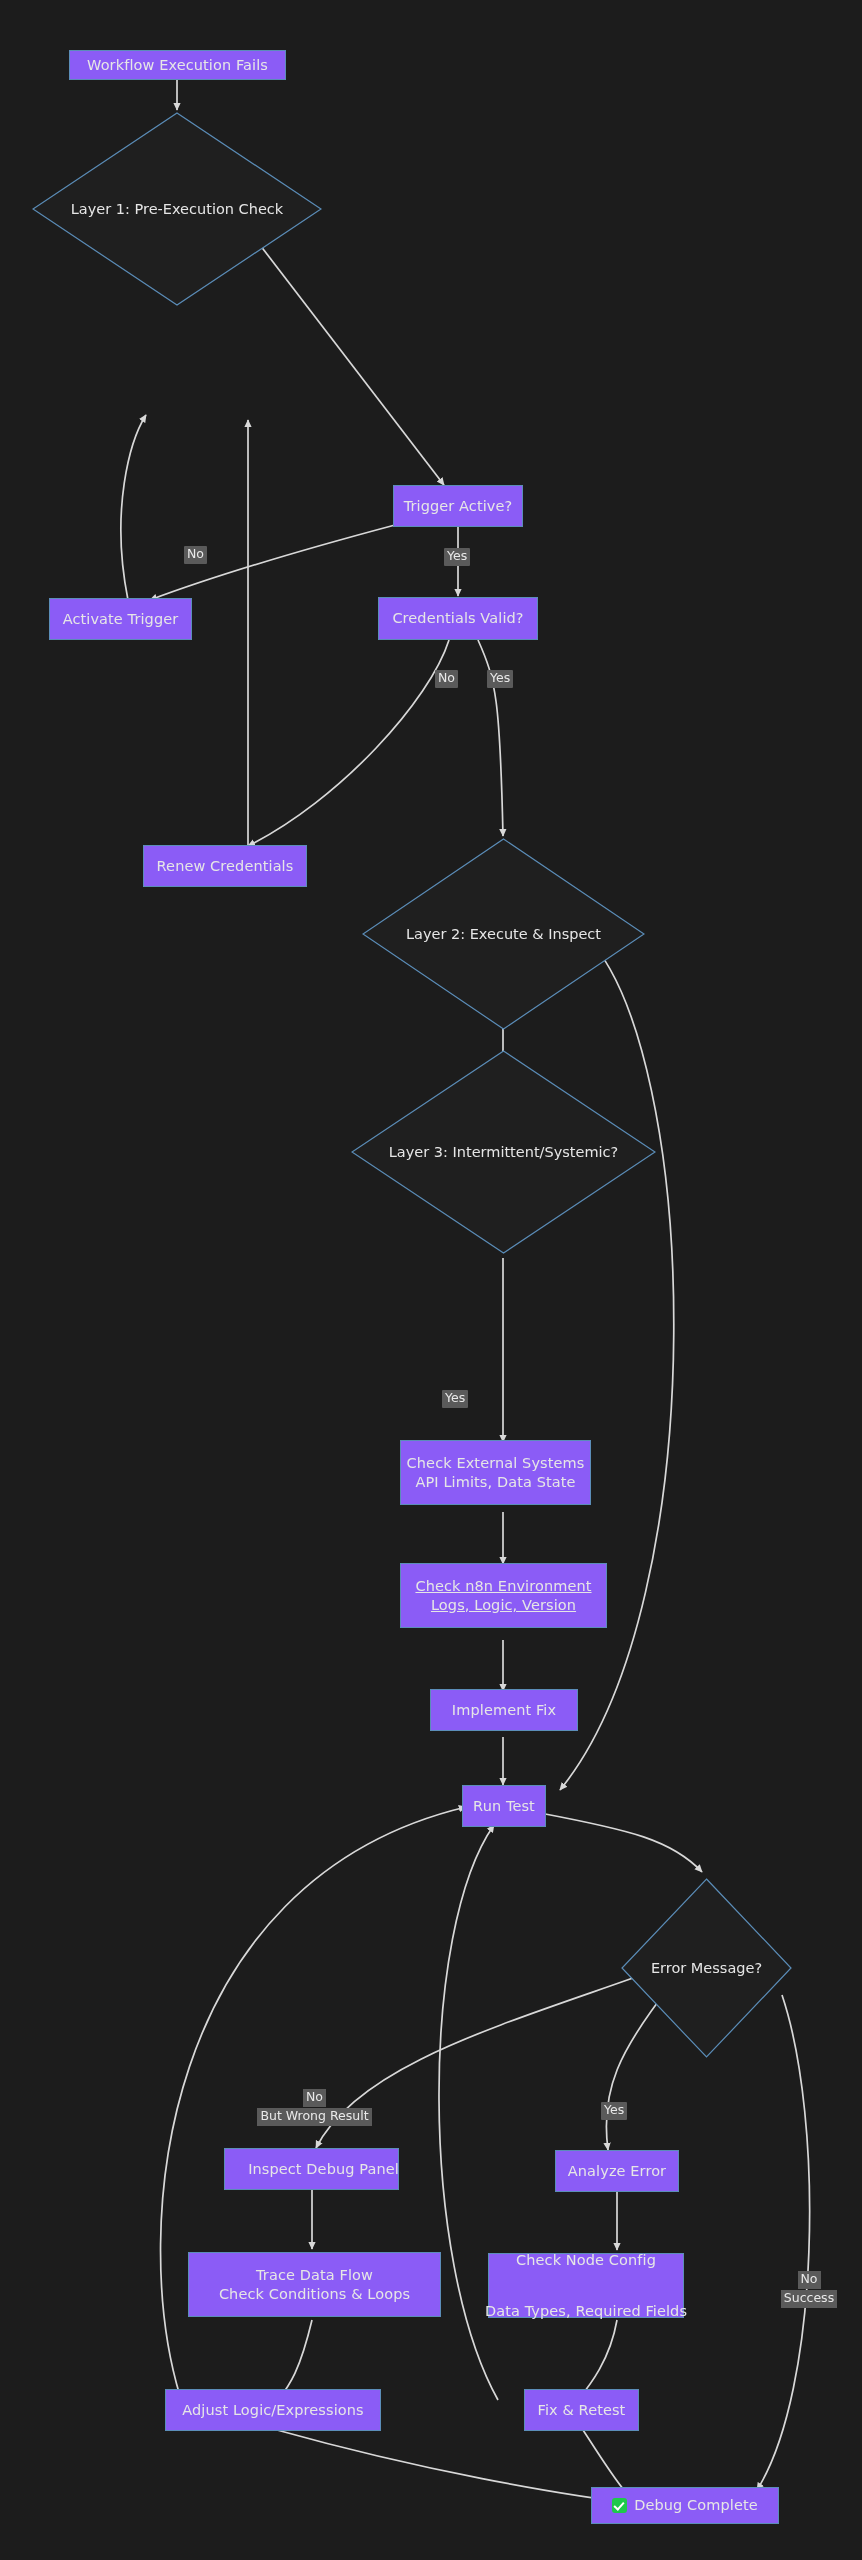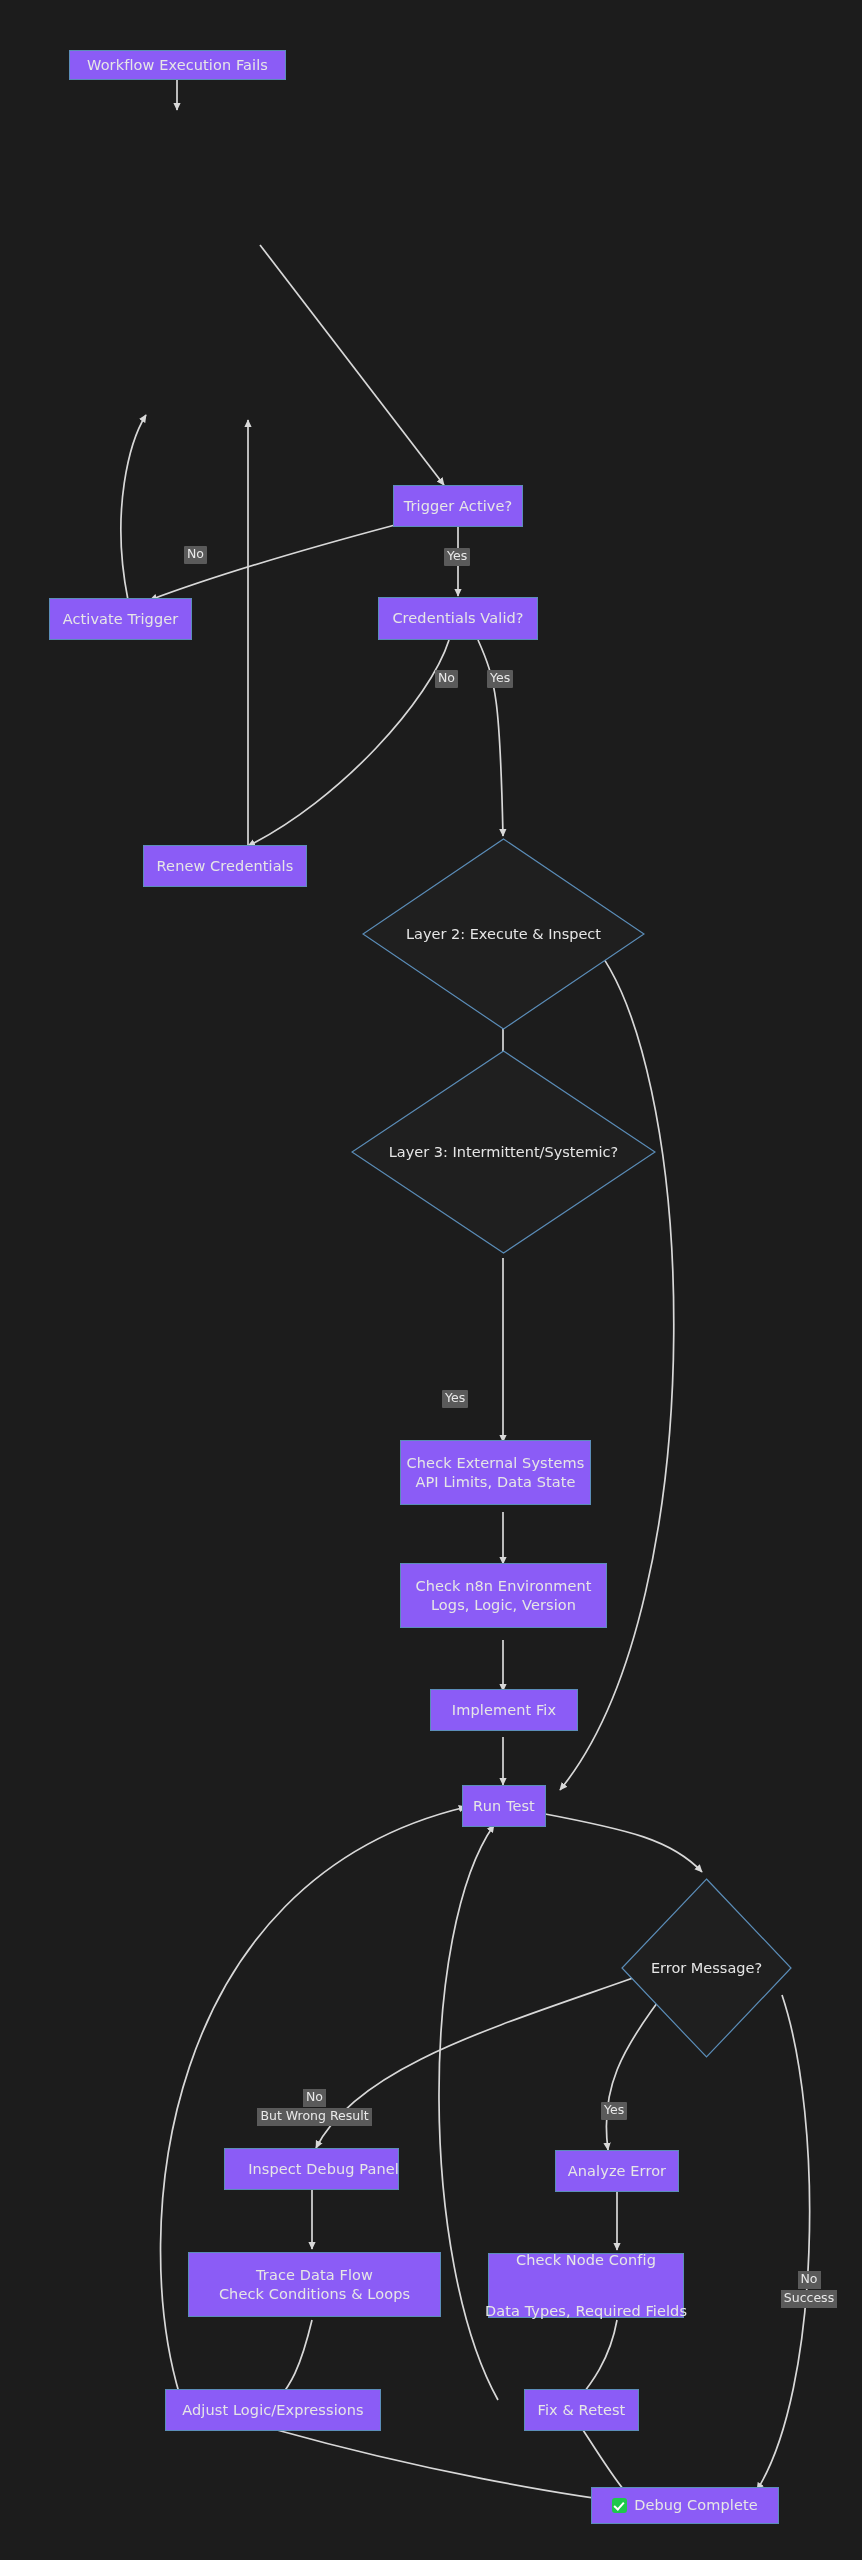--- a/index.html
+++ b/index.html
@@ -128,20 +128,26 @@
       <path d="M583,2430 C604,2462 616,2482 629,2496"></path>
 
       <path d="M782,1995 C824,2120 820,2390 757,2490"></path>
     </g>
   </svg>
 
   <div class="node" style="left:69px;top:50px;width:217px;height:30px;">
     <span class="ln">Workflow Execution Fails</span>
   </div>
 
+  <div class="diamond" style="left:32px;top:112px;width:290px;height:194px;">
+    <svg class="dshape" viewBox="0 0 290 194" preserveAspectRatio="none">
+      <polygon points="145,1 289,97 145,193 1,97" fill="#1f1f1f" stroke="#5b8db8" stroke-width="1.2"></polygon>
+    </svg>
+    <span class="dlabel">Layer 1: Pre-Execution Check</span>
+  </div>
 
   <div class="node" style="left:393px;top:485px;width:130px;height:42px;">
     <span class="ln">Trigger Active?</span>
   </div>
 
   <div class="node" style="left:49px;top:598px;width:143px;height:42px;">
     <span class="ln">Activate Trigger</span>
   </div>
 
   <div class="node" style="left:378px;top:597px;width:160px;height:43px;">
@@ -164,21 +170,21 @@
       <polygon points="152.5,1 304,102 152.5,203 1,102" fill="#1f1f1f" stroke="#5b8db8" stroke-width="1.2"></polygon>
     </svg>
     <span class="dlabel">Layer 3: Intermittent/Systemic?</span>
   </div>
 
   <div class="node" style="left:400px;top:1440px;width:191px;height:65px;">
     <span class="ln">Check External Systems</span>
     <span class="ln">API Limits, Data State</span>
   </div>
 
-  <div class="node" style="left:400px;top:1563px;width:207px;height:65px;">
+  <div class="node" style="left:400px;top:1563px;width:207px;height:65px;text-decoration:underline;">
     <span class="ln">Check n8n Environment</span>
     <span class="ln">Logs, Logic, Version</span>
   </div>
 
   <div class="node" style="left:430px;top:1689px;width:148px;height:42px;">
     <span class="ln">Implement Fix</span>
   </div>
 
   <div class="node" style="left:462px;top:1785px;width:84px;height:42px;">
     <span class="ln">Run Test</span>

